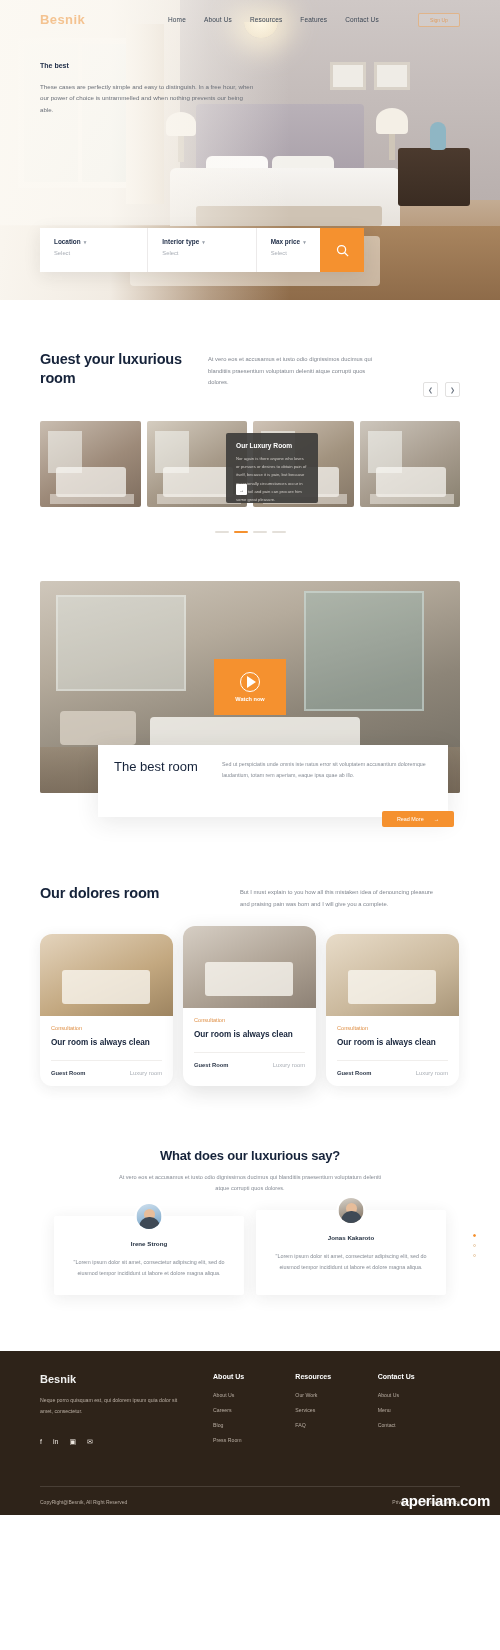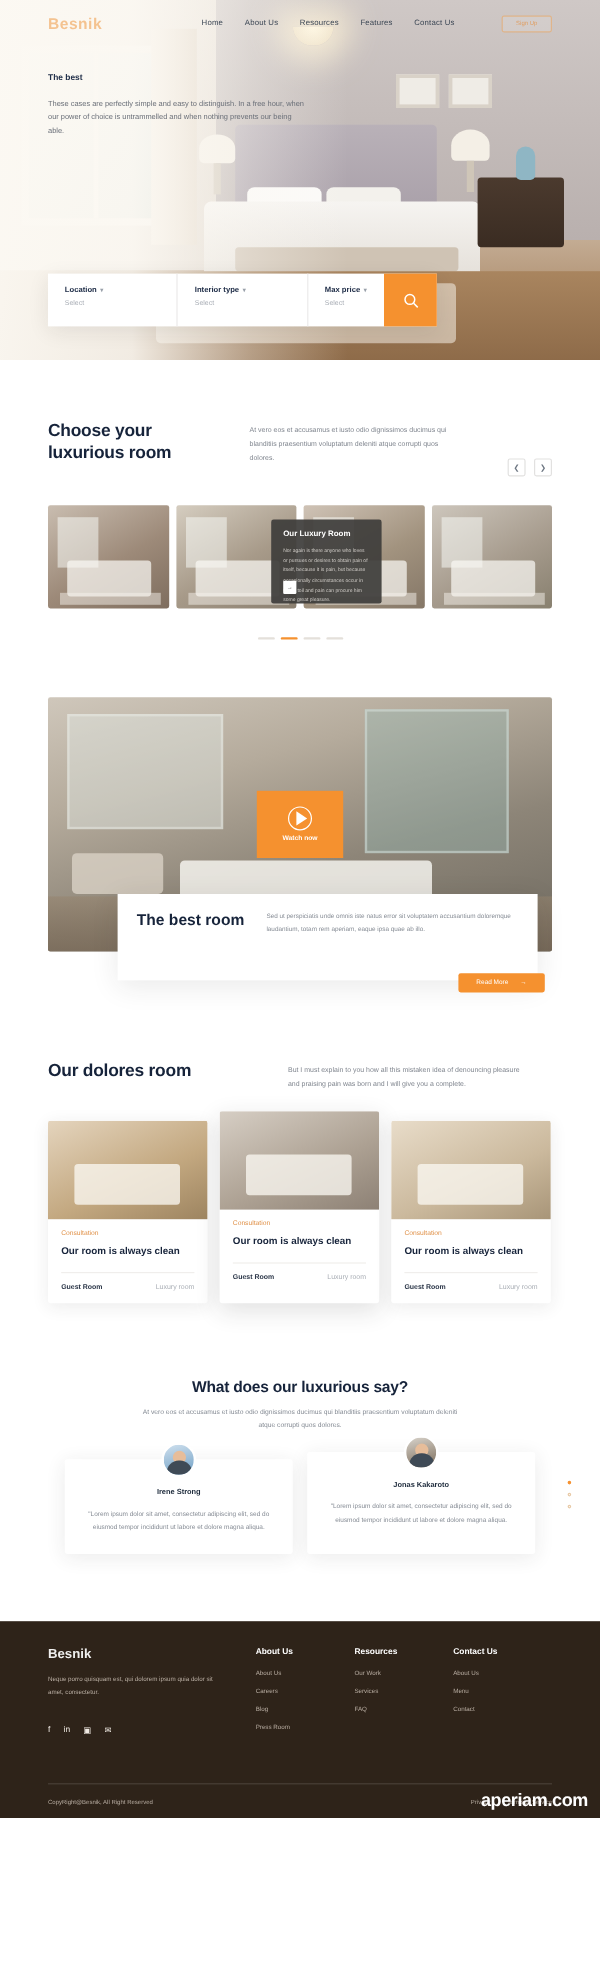--- a/index.html
+++ b/index.html
@@ -138,36 +138,36 @@
   .play-wrap { position:absolute; left:50%; top:78px; transform:translateX(-50%); width:72px; height:56px; background:#f5912f; display:flex; flex-direction:column; align-items:center; justify-content:center; gap:4px; }
   .play-tri { width:0;height:0;border-left:9px solid #fff;border-top:6px solid transparent;border-bottom:6px solid transparent; margin-left:3px;}
   .play-ring { width:20px;height:20px;border:1.5px solid #fff;border-radius:50%;display:flex;align-items:center;justify-content:center; }
   .play-label { font-size:5.6px; color:#fff; font-weight:600; }
 
   .best-card {
     position:relative; margin:-48px 0 0 58px; width:350px; min-height:72px;
     background:#fff; box-shadow:0 5px 22px rgba(40,40,40,0.10);
     display:flex; padding:14px 16px 16px; gap:16px;
   }
-  .best-title { font-size:13px; font-weight:700; color:#16233a; line-height:1.28; width:92px; }
+  .best-title { font-size:13px; font-weight:400; color:#16233a; line-height:1.28; width:92px; }
   .best-body { font-size:5.3px; line-height:2.0; color:#868c95; flex:1; }
   .read-more {
     position:absolute; right:-6px; bottom:-10px; width:72px; height:16px; background:#f5912f;
     color:#fff; font-size:5.4px; display:flex; align-items:center; justify-content:center; gap:10px;
     border-radius:2px;
   }
 
   
   .sec-popular { margin-top:68px; padding:0 40px; }
   .pop-row { display:flex; align-items:flex-start; }
   .pop-h2 { font-size:14.5px; font-weight:800; color:#16233a; width:190px; letter-spacing:-0.2px; }
   .pop-p { font-size:5.8px; line-height:2.0; color:#80868f; width:200px; margin-left:10px; margin-top:2px; }
 
   .pop-cards { display:flex; gap:10px; margin-top:24px; }
-  .pcard { width:133px; background:#fff; box-shadow:0 3px 14px rgba(40,40,40,0.09); border-radius:2px; overflow:hidden; }
+  .pcard { width:133px; background:#fff; box-shadow:0 3px 14px rgba(40,40,40,0.09); border-radius:12px; overflow:hidden; }
   .pcard.raised { margin-top:-8px; box-shadow:0 6px 20px rgba(40,40,40,0.14); }
   .p-img { height:82px; position:relative; }
   .pi1{background:linear-gradient(155deg,#e4d4bd,#c3a880 58%,#9d8460);}
   .pi2{background:linear-gradient(155deg,#d6cec4,#ada193 58%,#8d8175);}
   .pi3{background:linear-gradient(155deg,#e8dcc9,#cbb99d 58%,#a89578);}
   .p-bed{position:absolute;left:22px;bottom:12px;width:88px;height:34px;background:rgba(250,247,241,0.78);border-radius:3px;}
   .p-body { padding:9px 11px 10px; }
   .p-tag { font-size:5.6px; color:#e0924a; margin-bottom:6px; }
   .p-title { font-size:8.2px; font-weight:800; color:#16233a; line-height:1.42; }
   .p-foot { display:flex; justify-content:space-between; margin-top:11px; padding-top:9px; border-top:1px solid #f0eeec; }
@@ -282,21 +282,21 @@
   <div class="search-btn">
     <svg width="15" height="15" viewBox="0 0 24 24" fill="none" stroke="#fff" stroke-width="2">
       <circle cx="10.5" cy="10.5" r="6.5"></circle>
         <line x1="15.5" y1="15.5" x2="21" y2="21"></line>
     </svg>
   </div>
 </section>
 
 <section class="sec-choose">
   <div class="choose-row">
-    <h2 class="h2">Choose your luxurious room</h2>
+    <h2 class="h2">Guest your luxurious room</h2>
     <p class="choose-p">At vero eos et accusamus et iusto odio dignissimos ducimus qui blanditiis praesentium voluptatum deleniti atque corrupti quos dolores.</p>
     <div class="arrows">
       <div class="arrow">
           <span>❮</span>
         </div>
       <div class="arrow">
           <span>❯</span>
         </div>
     </div>
   </div>

